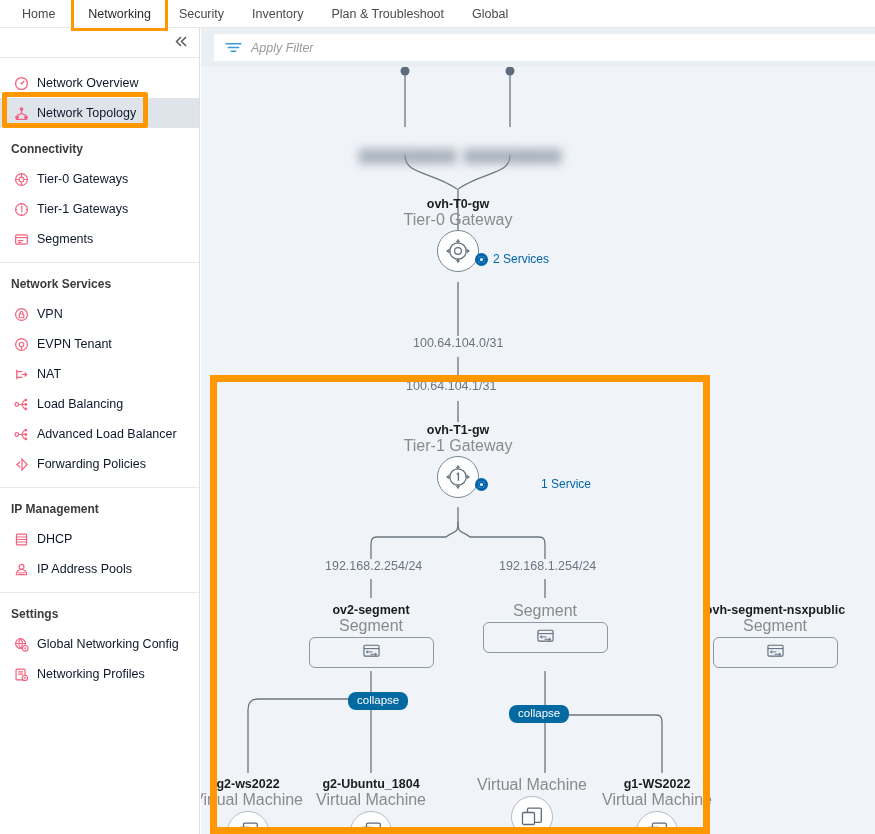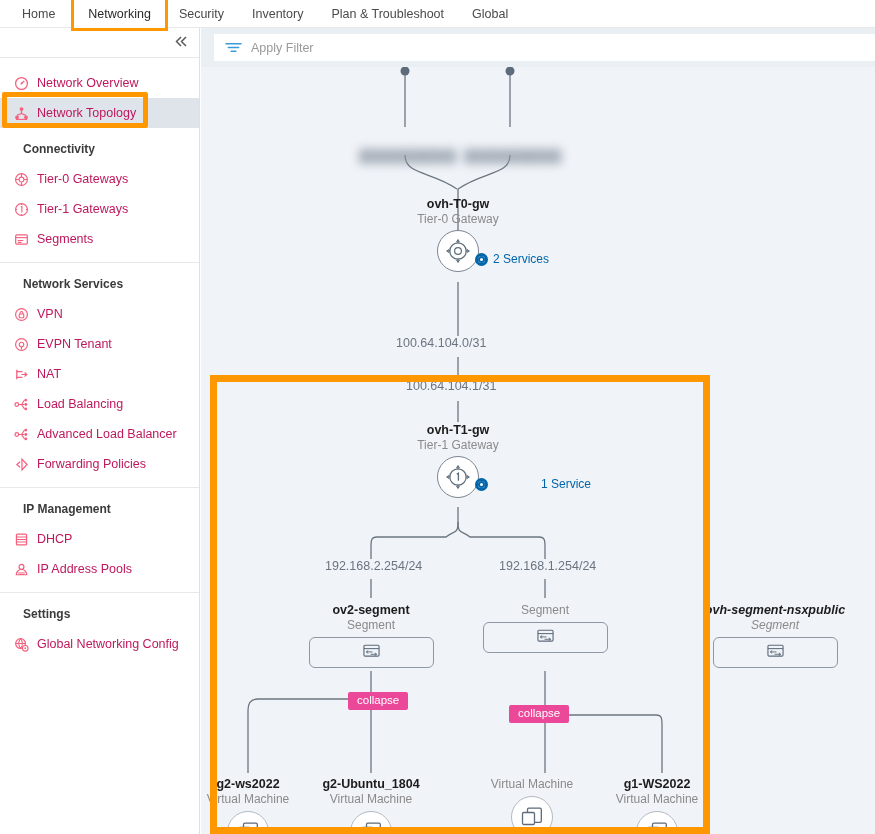--- a/index.html
+++ b/index.html
@@ -36,68 +36,68 @@
     position:absolute; left:0; top:28px; width:200px; height:806px;
     background:#fff; border-right:1px solid #e0e0e0; overflow:hidden;
   }
   .sidebar-collapse {
     height:30px; border-bottom:1px solid #e8e8e8; display:flex;
     align-items:center; justify-content:flex-end; padding-right:10px;
     color:#666; font-size:14px;
   }
   .nav-item {
     height:30px; display:flex; align-items:center; padding-left:13px;
-    font-size:12.5px; color:#be185d; position:relative;
+    font-size:12.5px; color:#0f172a; position:relative;
   }
   .nav-item.selected { background:#dfe4ea; }
   .nav-item.highlighted { z-index:6; }
   .nav-item .ico {
     width:16px; height:16px; margin-right:8px; flex:0 0 16px;
     display:inline-flex; align-items:center; justify-content:center;
   }
   .nav-item .ico svg { display:block; }
   .nav-label { line-height:1; }
   .nav-group-title {
     font-size:12px; font-weight:bold; color:#3b3b3b;
-    padding:14px 0 8px 23px;
+    padding:14px 0 8px 11px;
   }
   .nav-divider { height:1px; background:#e8e8e8; margin:8px 0 0 0; }
   .hl-box {
     position:absolute; border:4px solid #ff9800; pointer-events:none; z-index:20;
   }
 
   
   .main {
     position:absolute; left:201px; top:28px; width:674px; height:806px;
     background:#eef2f7;
   }
   .filterbar {
     position:absolute; left:0; top:0; width:674px; height:39px;
     background:#eaeff3; padding:6px 0 0 13px;
   }
   .filterbox {
     height:27px; background:#fff; display:flex; align-items:center;
     padding-left:11px; width:674px;
   }
   .filterbox .fi { margin-right:9px; display:flex; }
-  .filter-text { font-size:12.5px; color:#9a9a9a; }
+  .filter-text { font-size:12.5px; color:#9a9a9a;font-style:italic; }
 
   .canvas {
     position:absolute; left:0; top:39px; width:674px; height:767px;
     background:#f0f3f8; overflow:hidden;
   }
   .canvas svg.links { position:absolute; left:0; top:0; }
 
   .node { position:absolute; text-align:center; }
   .node .nname {
     font-size:12.5px; font-weight:bold; color:#1c1c1c; white-space:nowrap;
     line-height:15px;
   }
   .node .ntype {
-    font-size:12px; color:#8a8a8a; white-space:nowrap; line-height:15px;
+    font-size:16px; color:#8a8a8a; white-space:nowrap; line-height:15px;
   }
   .gw-circle {
     width:42px; height:42px; border-radius:50%; border:1px solid #7b8794;
     background:#fff; display:flex; align-items:center; justify-content:center;
     margin:3px auto 0;
   }
   .svc {
     position:absolute; display:flex; align-items:center; white-space:nowrap;
   }
   .svc .dot {
@@ -115,22 +115,22 @@
   .vm-circle {
     width:42px; height:42px; border-radius:50%; border:1px solid #b3bbc4;
     background:#fff; display:flex; align-items:center; justify-content:center;
     margin:4px auto 0;
   }
   .edge-label {
     position:absolute; font-size:12.5px; color:#6b7580; white-space:nowrap;
     background:#f0f3f8; padding:0 4px;
   }
   .collapse-pill {
-    position:absolute; background:#ec4899; color:#fff; font-size:11.5px;
-    border-radius:2px; padding:2px 9px 3px; line-height:13px; white-space:nowrap;
+    position:absolute; background:#0369a1; color:#fff; font-size:11.5px;
+    border-radius:8px; padding:2px 9px 3px; line-height:13px; white-space:nowrap;
   }
   .blurred {
     position:absolute; white-space:nowrap; font-size:12.5px; color:#8d98a4;
     filter: blur(5px); opacity:.72; font-weight:bold;
   }
 </style>
 </head>
 <body>
 
 <div id="app">
@@ -325,20 +325,31 @@
         <svg width="15" height="15" viewBox="0 0 16 16">
           <circle cx="7" cy="7" r="5.2" fill="none" stroke="#f4617f" stroke-width="1.3"></circle>
           <path d="M1.8 7 H12.2 M7 1.8 a8 8 0 0 1 0 10.4 a8 8 0 0 1 0 -10.4" fill="none" stroke="#f4617f" stroke-width="1.1"></path>
           <circle cx="12" cy="12" r="3" fill="#fff" stroke="#f4617f" stroke-width="1.2"></circle>
           <circle cx="12" cy="12" r="1" fill="#f4617f"></circle>
         </svg>
       </span>
       <span class="nav-label">Global Networking Config</span>
     </div>
 
+    <div class="nav-item">
+      <span class="ico">
+        <svg width="15" height="15" viewBox="0 0 16 16">
+          <rect x="2.2" y="2.2" width="9.6" height="11.6" rx="1" fill="none" stroke="#f4617f" stroke-width="1.3"></rect>
+          <path d="M4.4 5.2 H9.6 M4.4 7.6 H9.6" stroke="#f4617f" stroke-width="1.1"></path>
+          <circle cx="11.6" cy="11.6" r="2.8" fill="#fff" stroke="#f4617f" stroke-width="1.2"></circle>
+          <circle cx="11.6" cy="11.6" r="1" fill="#f4617f"></circle>
+        </svg>
+      </span>
+      <span class="nav-label">Networking Profiles</span>
+    </div>
 
   </div>
 
   <div class="main">
 
     <div class="filterbar">
       <div class="filterbox">
         <span class="fi">
           <svg width="17" height="13" viewBox="0 0 18 14">
             <path d="M1 3 H17 M3.5 7 H14.5 M6.5 11 H11.5" stroke="#3b9ad9" stroke-width="1.7" stroke-linecap="round"></path>
@@ -398,21 +409,21 @@
             <path d="M13 1.6 V5.4 M13 20.6 V24.4 M1.6 13 H5.4 M20.6 13 H24.4" stroke="#5d6b7a" stroke-width="1.2"></path>
             <path d="M11.4 4 L13 2.2 L14.6 4 M11.4 22 L13 23.8 L14.6 22 M4 11.4 L2.2 13 L4 14.6 M22 11.4 L23.8 13 L22 14.6" fill="none" stroke="#5d6b7a" stroke-width="1.1"></path>
           </svg>
         </div>
       </div>
       <div class="svc" style="left:274px; top:185px;">
         <span class="dot"></span>
         <span class="slabel">2 Services</span>
       </div>
 
-      <div class="edge-label" style="left:191px; top:269px;">100.64.104.0/31</div>
+      <div class="edge-label" style="left:208px; top:269px;">100.64.104.0/31</div>
       <div class="edge-label" style="left:201px; top:312px;">100.64.104.1/31</div>
 
       <div class="node" style="left:157px; top:356px; width:200px;">
         <div class="nname">ovh-T1-gw</div>
         <div class="ntype">Tier-1 Gateway</div>
         <div class="gw-circle">
           <svg width="26" height="26" viewBox="0 0 26 26">
             <circle cx="13" cy="13" r="8.2" fill="none" stroke="#5d6b7a" stroke-width="1.2"></circle>
             <path d="M11.7 10.2 L13.4 9.2 V16.8" stroke="#5d6b7a" stroke-width="1.3" fill="none"></path>
             <path d="M13 1.6 V5.4 M13 20.6 V24.4 M1.6 13 H5.4 M20.6 13 H24.4" stroke="#5d6b7a" stroke-width="1.2"></path>
@@ -450,21 +461,21 @@
             <svg width="19" height="17" viewBox="0 0 20 18">
               <rect x="2" y="3.5" width="16" height="11.5" rx="1.2" fill="none" stroke="#5d6b7a" stroke-width="1.2"></rect>
               <path d="M2 7 H18" stroke="#5d6b7a" stroke-width="1.1"></path>
               <path d="M4.5 10.5 H11 M6.5 9 L4.5 10.5 L6.5 12" fill="none" stroke="#5d6b7a" stroke-width="1"></path>
               <path d="M9 13 H15.5 M13.5 11.5 L15.5 13 L13.5 14.5" fill="none" stroke="#5d6b7a" stroke-width="1"></path>
             </svg>
           </span>
         </div>
       </div>
 
-      <div class="node" style="left:474px; top:536px; width:200px;font-style:italic;">
+      <div class="node" style="left:474px; top:536px; width:200px;">
         <div class="nname">ovh-segment-nsxpublic</div>
         <div class="ntype">Segment</div>
         <div class="seg-box">
           <span>
             <svg width="19" height="17" viewBox="0 0 20 18">
               <rect x="2" y="3.5" width="16" height="11.5" rx="1.2" fill="none" stroke="#5d6b7a" stroke-width="1.2"></rect>
               <path d="M2 7 H18" stroke="#5d6b7a" stroke-width="1.1"></path>
               <path d="M4.5 10.5 H11 M6.5 9 L4.5 10.5 L6.5 12" fill="none" stroke="#5d6b7a" stroke-width="1"></path>
               <path d="M9 13 H15.5 M13.5 11.5 L15.5 13 L13.5 14.5" fill="none" stroke="#5d6b7a" stroke-width="1"></path>
             </svg>

